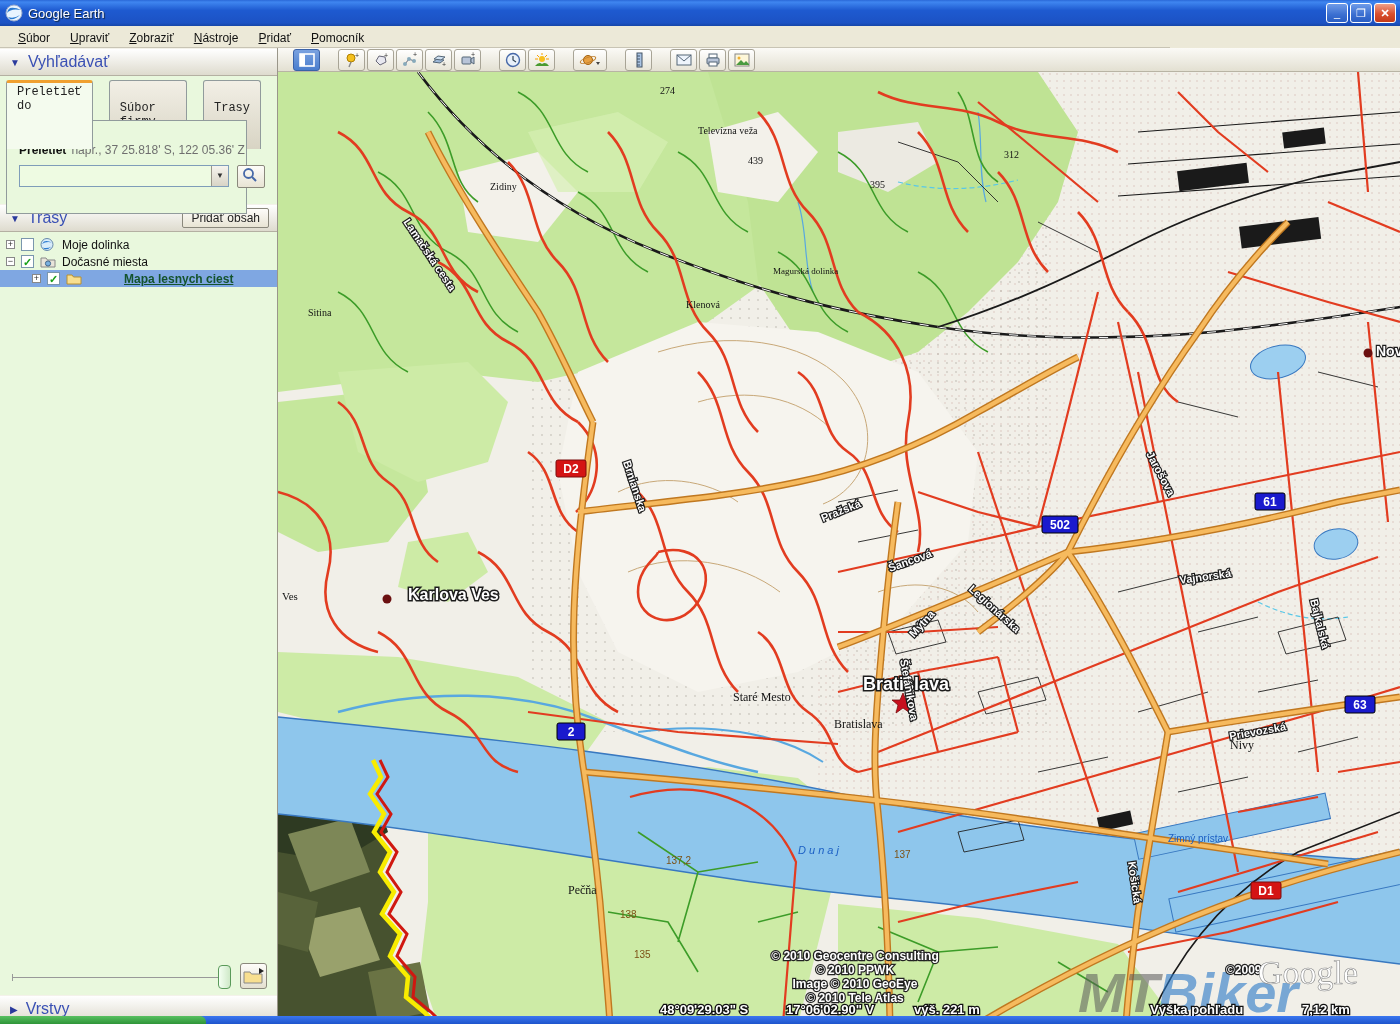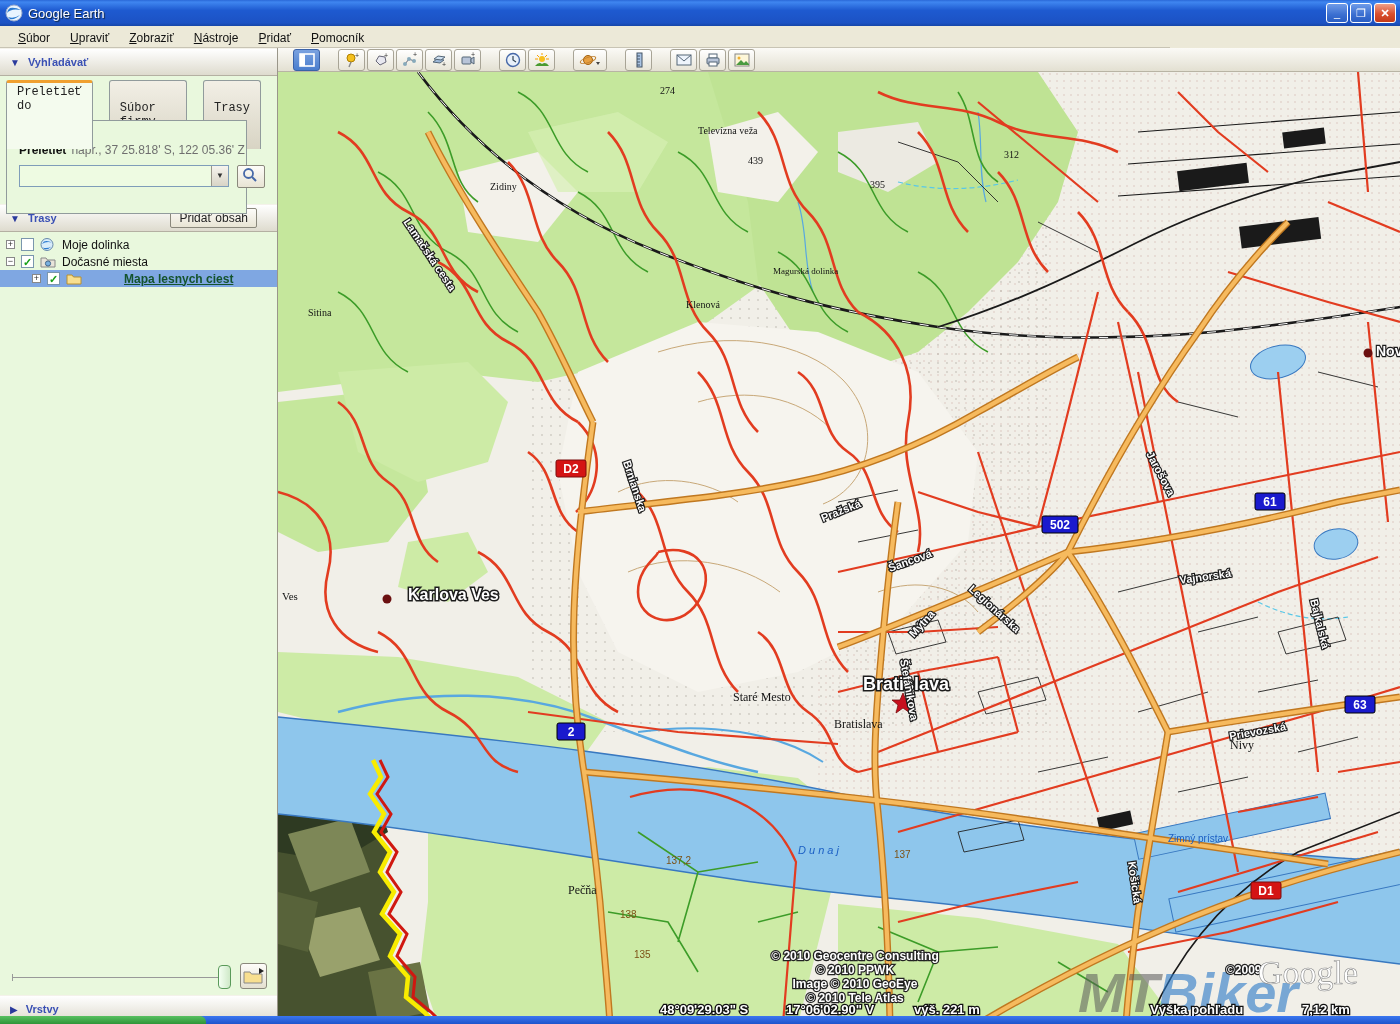--- a/index.html
+++ b/index.html
@@ -30,21 +30,21 @@
     background:linear-gradient(#ffffff,#e8e5d8);display:flex;align-items:center;justify-content:center;}
   .tbtn.pressed{background:linear-gradient(#7aa2e0,#4a7ece);border-color:#3a62a8;}
   .tgap{width:16px;}
   
   .sidebar{position:absolute;left:0;top:48px;width:278px;height:968px;background:#e9f8dd;
     border-right:1px solid #9a968a;}
   .panel-header{position:absolute;left:0;width:277px;height:28px;
     background:linear-gradient(#ffffff,#dedbce);border-bottom:1px solid #b4b0a2;border-top:1px solid #f4f2ea;
     display:flex;align-items:center;}
   .panel-header .tri{color:#2a3a9c;font-size:10px;margin:0 8px 0 10px;}
-  .panel-header .ptitle{color:#3a50b4;font-weight:bold;font-size:11px;}
+  .panel-header .ptitle{color:#3a50b4;font-weight:normal;font-size:16px;}
   .xp-button{border:1px solid #8a887c;border-radius:2px;background:linear-gradient(#fdfcf9,#e8e4d4);
     font-size:12px;color:#222;padding:2px 8px;}
   
   .tabs{position:absolute;left:6px;top:32px;display:flex;}
   .tab{font-size:12px;color:#222;padding:20px 10px;border:1px solid #919b9c;border-bottom:none;
     border-radius:3px 3px 0 0;background:linear-gradient(#f2efe6,#d8d4c4);margin-right:16px;font-family:Liberation Mono, monospace;}
   .tab.active{background:#f4fbee;border-top:3px solid #f0a030;padding-top:2px;position:relative;z-index:2;}
   .tab-page{position:absolute;left:6px;top:72px;width:241px;height:94px;border:1px solid #919b9c;
     background:#e9f8dd;z-index:1;}
   .hint{position:absolute;left:12px;top:22px;font-size:12px;color:#6f6f6f;}
@@ -253,21 +253,21 @@
         <svg width="16" height="16" viewBox="0 0 16 16">
           <circle cx="6.5" cy="6.5" r="4.5" fill="none" stroke="#4668a8" stroke-width="1.8"></circle>
           <line x1="10" y1="10" x2="14" y2="14" stroke="#4668a8" stroke-width="2"></line>
           </svg>
       </div>
     </div>
 
     <div class="panel-header" style="top:156px;">
       <span class="tri">▼</span>
       <span class="ptitle">Trasy</span>
-      <div class="xp-button" style="position:absolute;right:20px;top:3px;">Pridať obsah</div>
+      <div class="xp-button" style="position:absolute;right:8px;top:3px;">Pridať obsah</div>
     </div>
     <div class="tree" style="top:188px;">
       <div class="trow" style="padding-left:6px;">
         <div class="expander">+</div>
         <div class="cbox"></div>
         <svg class="ticon" viewBox="0 0 16 13">
           <circle cx="7" cy="6.5" r="6" fill="#d8ecfa" stroke="#68a"></circle>
           <path d="M2,6 Q6,3 12,4.5 Q7,2 4,3.5Z" fill="#2a7ad0"></path>
           <path d="M2.5,9.5 Q7,11 11.5,8.5 Q8,12 4.5,11Z" fill="#2a7ad0"></path>
           </svg>

